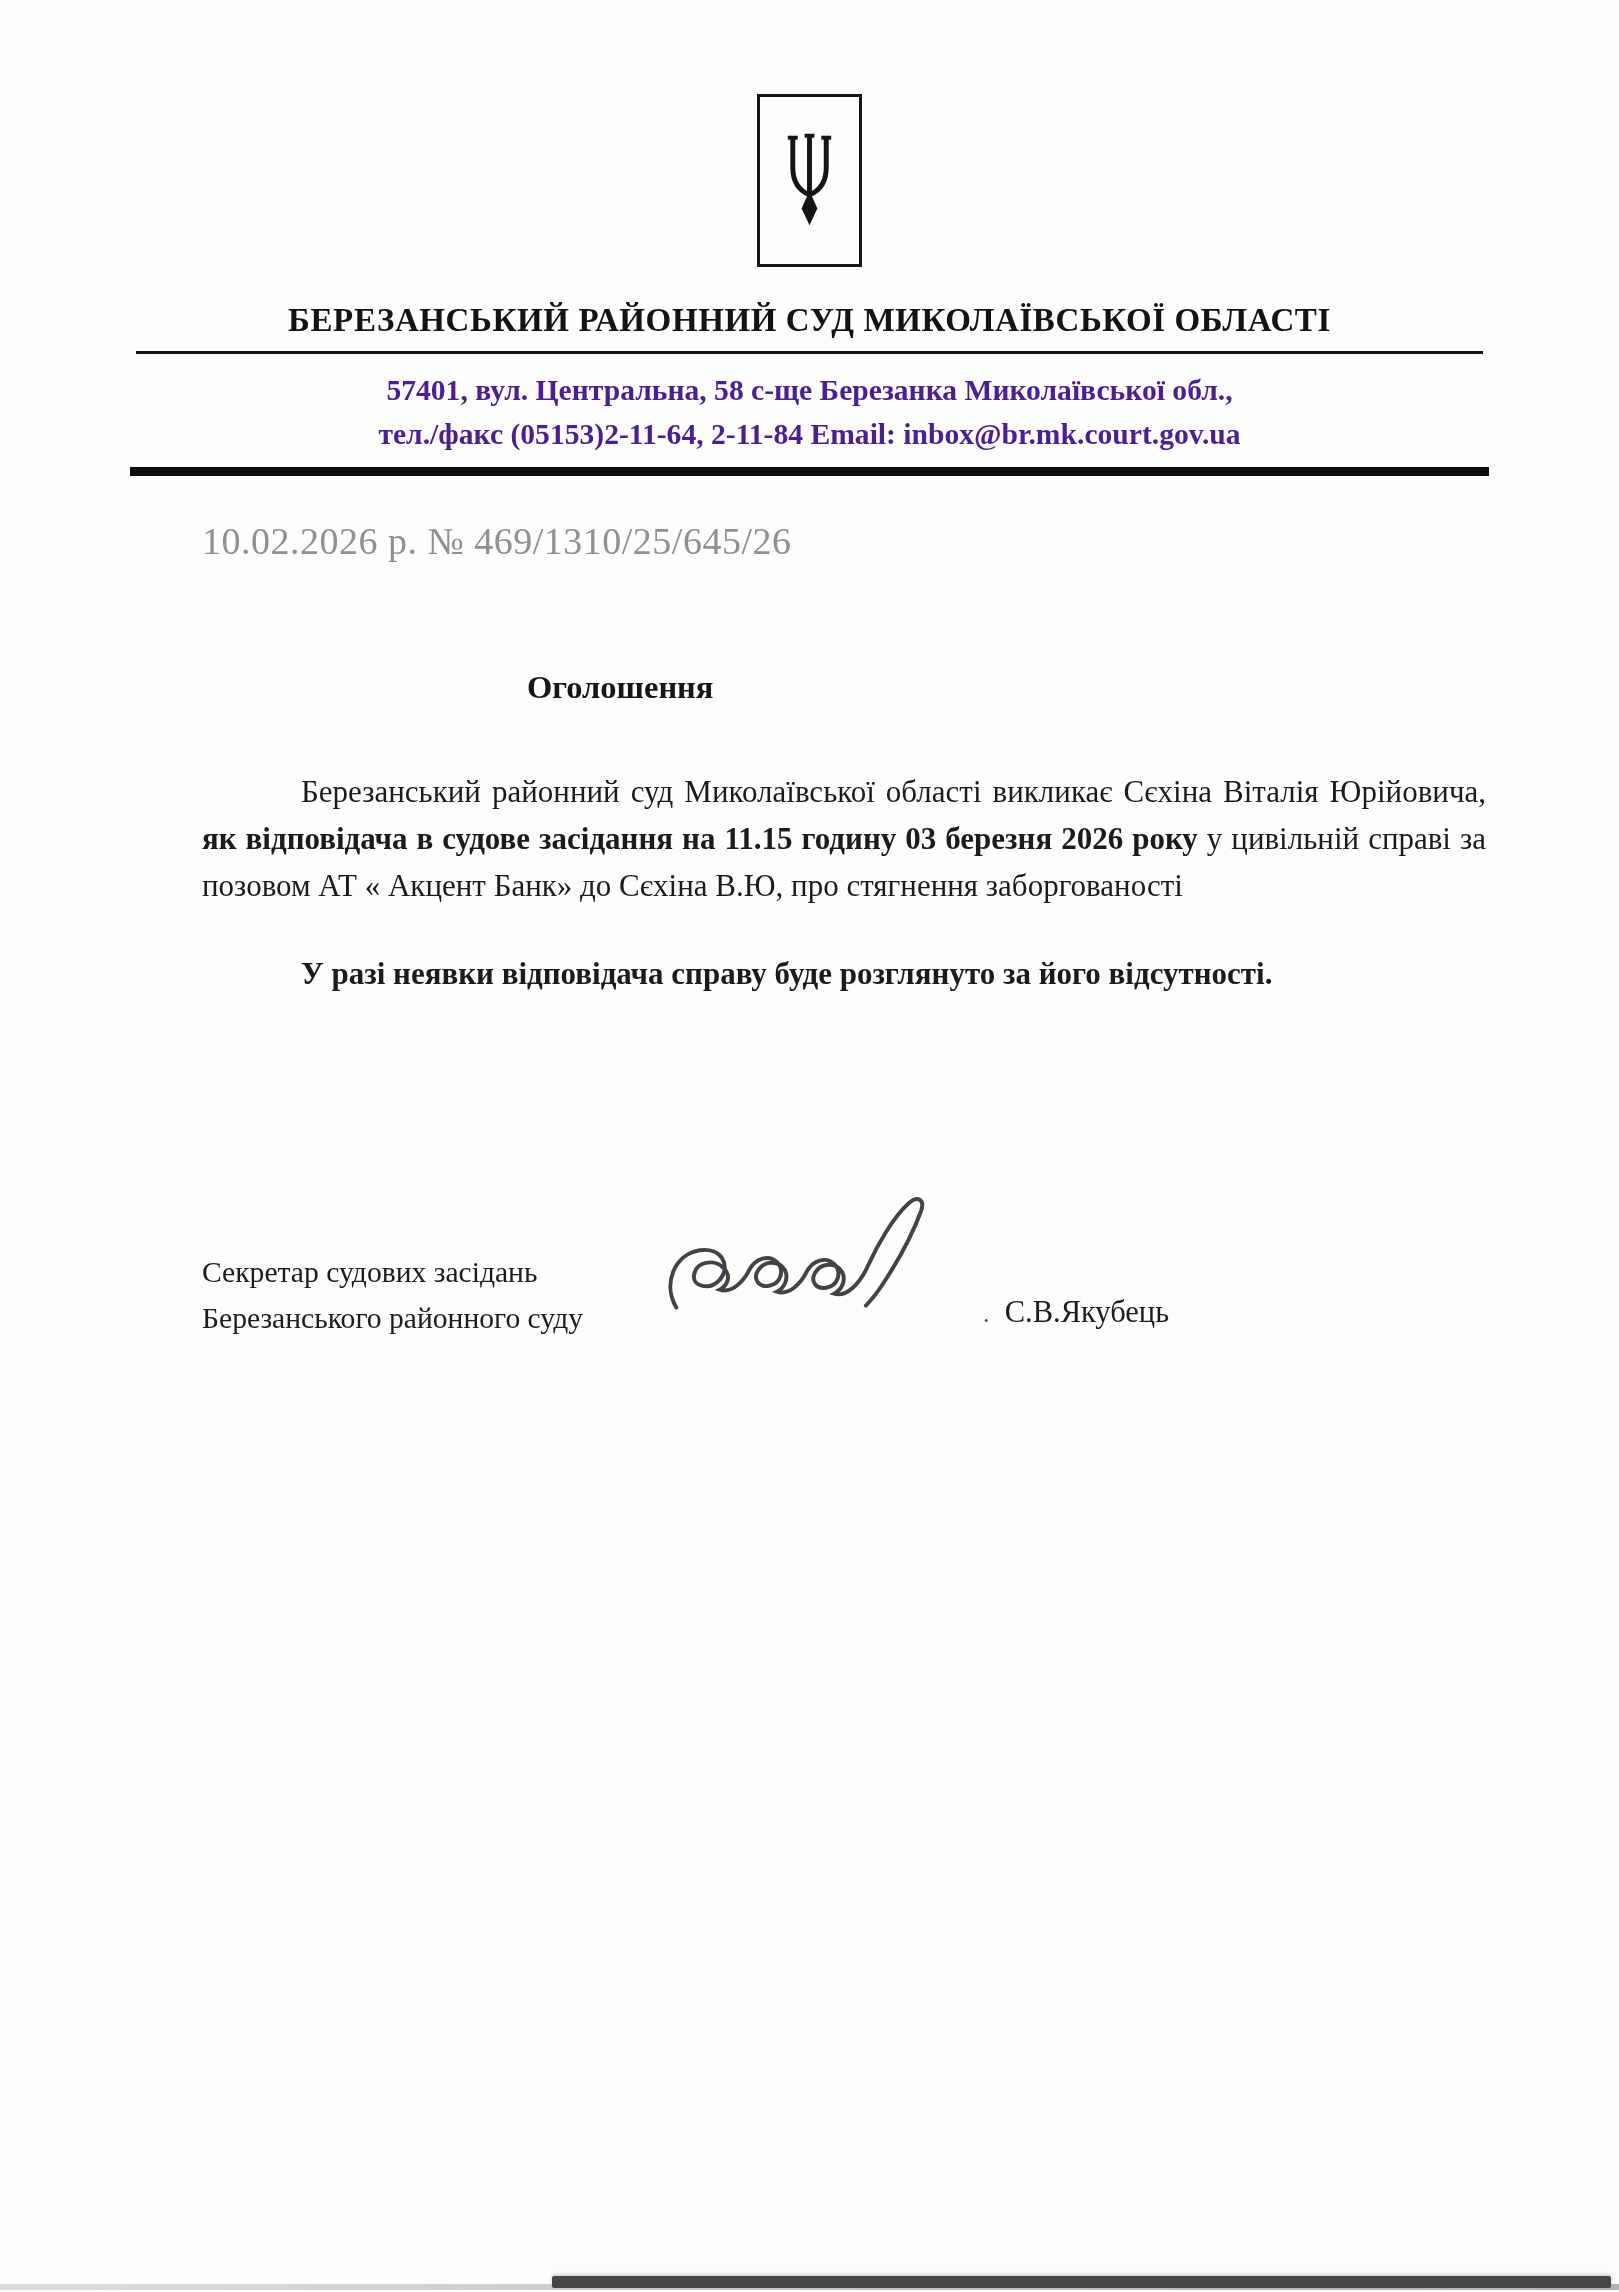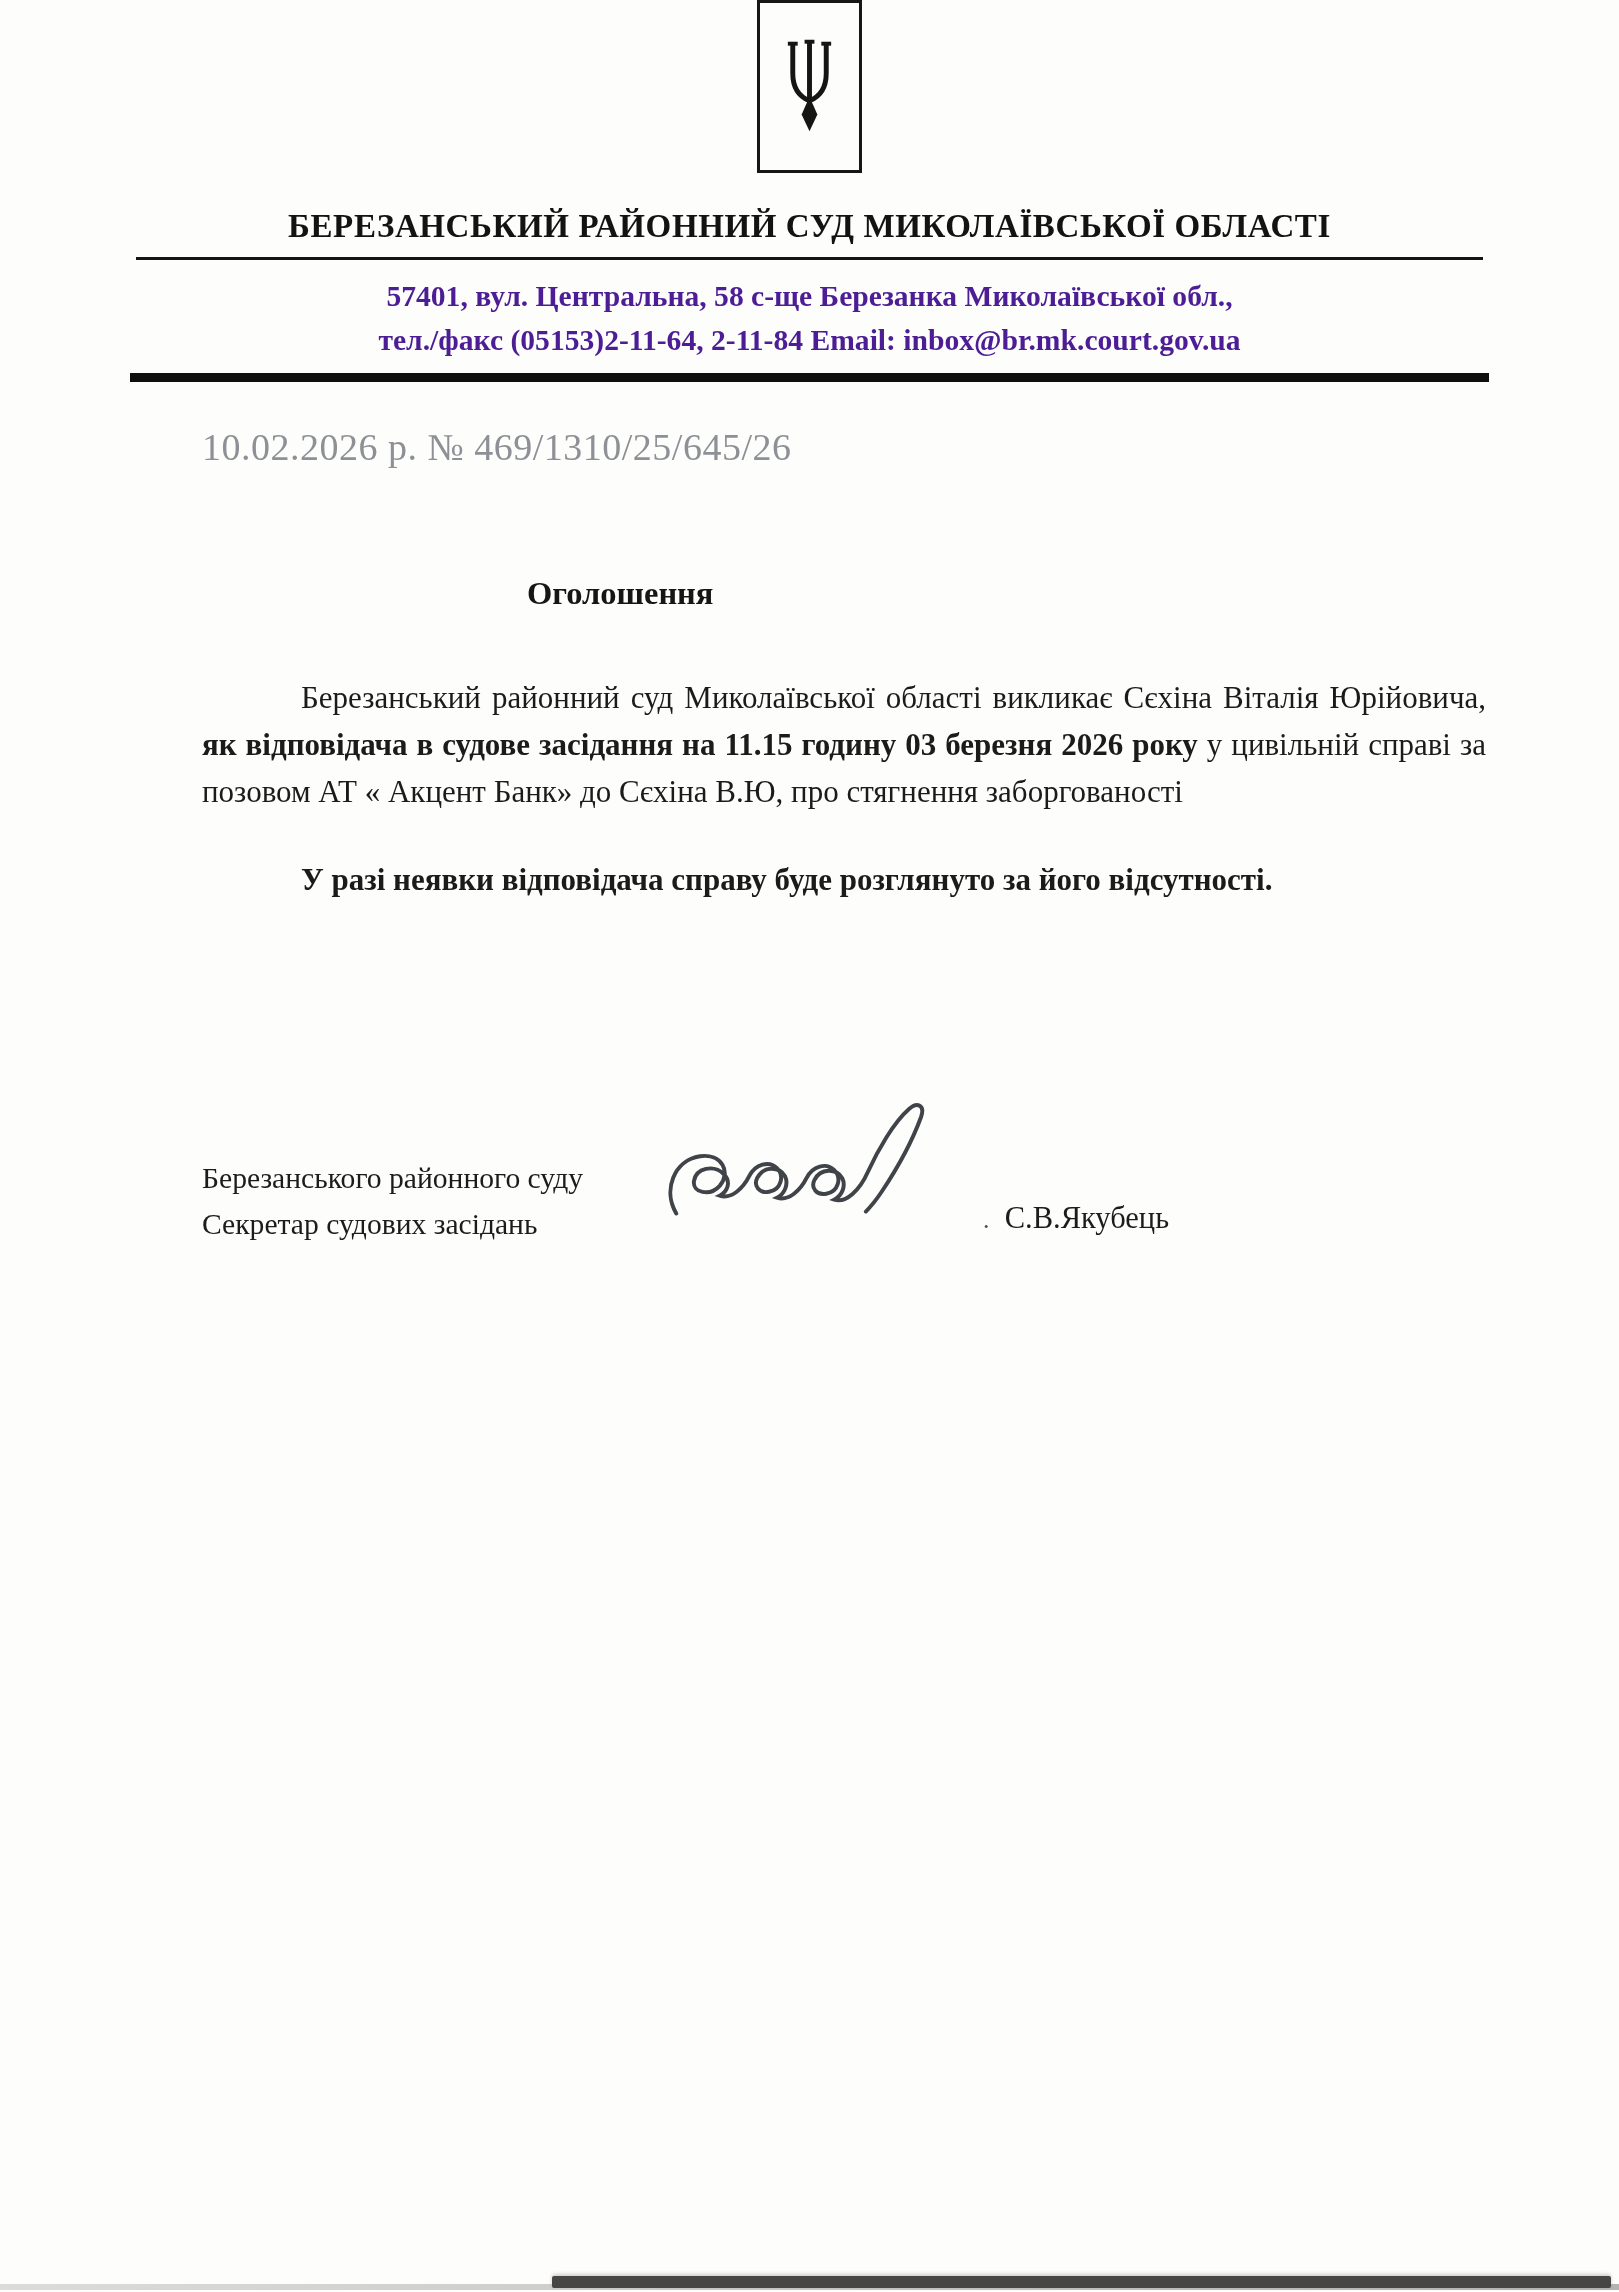--- a/index.html
+++ b/index.html
@@ -11,21 +11,21 @@
     position: relative;
     width: 1619px;
     height: 2292px;
     margin: 0 auto;
     background: #fdfdfc;
     font-family: "Liberation Serif", serif;
     color: #1d1d1d;
     overflow: hidden;
     box-shadow: 0 0 11.8px rgba(0,0,0,.25);
   }
-  .letterhead { }
+  .letterhead { padding-top: 94px; }
   .emblem-box {
     width: 99px;
     height: 167px;
     border: 3px solid #161616;
     margin: 0 auto 35px auto;
     display: flex;
     align-items: center;
     justify-content: center;
     background: #fdfdfc;
   }
@@ -156,22 +156,22 @@
 
   <div class="doc-title">Оголошення</div>
 
   <p class="para first"><span>Березанський  районний суд Миколаївської області викликає Сєхіна Віталія Юрійовича,   </span><span class="b">як відповідача в    судове засідання  на 11.15 годину   03 березня 2026 року  </span><span>у цивільній справі за позовом АТ « Акцент Банк» до Сєхіна В.Ю,  про стягнення заборгованості</span></p>
 
   <p class="para bold mt-mid">У  разі  неявки     відповідача справу  буде  розглянуто  за  його відсутності.</p>
 
 
   <div class="sig-row">
     <div class="sig-role">
+      <div>Секретар судових засідань</div>
       <div>Березанського районного суду</div>
-      <div>Секретар судових засідань</div>
     </div>
     <svg class="sig-script" viewBox="0 0 320 160">
       <path d="M20 120 C6 96 18 66 44 62 C66 59 76 78 64 92 C54 103 36 99 38 87 C40 74 58 70 68 80 C76 88 72 98 64 102 C76 106 88 94 94 82 C100 70 114 66 122 74 C130 82 126 96 114 98 C104 100 98 92 102 84 C108 72 124 72 130 82 C134 90 130 100 122 104 C134 108 146 96 152 84 C158 72 172 68 180 76 C188 84 184 98 172 100 C162 102 156 94 160 86 C166 74 182 74 188 84 C192 92 188 102 180 106 C192 110 206 96 214 78 C224 56 240 28 256 14 C264 7 272 10 268 22 C260 44 244 74 228 98 C222 107 216 114 212 118" fill="none" stroke="#30343a" stroke-width="4" stroke-linecap="round" opacity="0.92"></path>
     </svg>
     <div class="sig-name"><span class="sig-dot">.</span>&nbsp;&nbsp;<span>С.В.Якубець</span></div>
   </div>
 
   <div class="scan-smudge"></div>
   <div class="scan-bar"></div>
 

